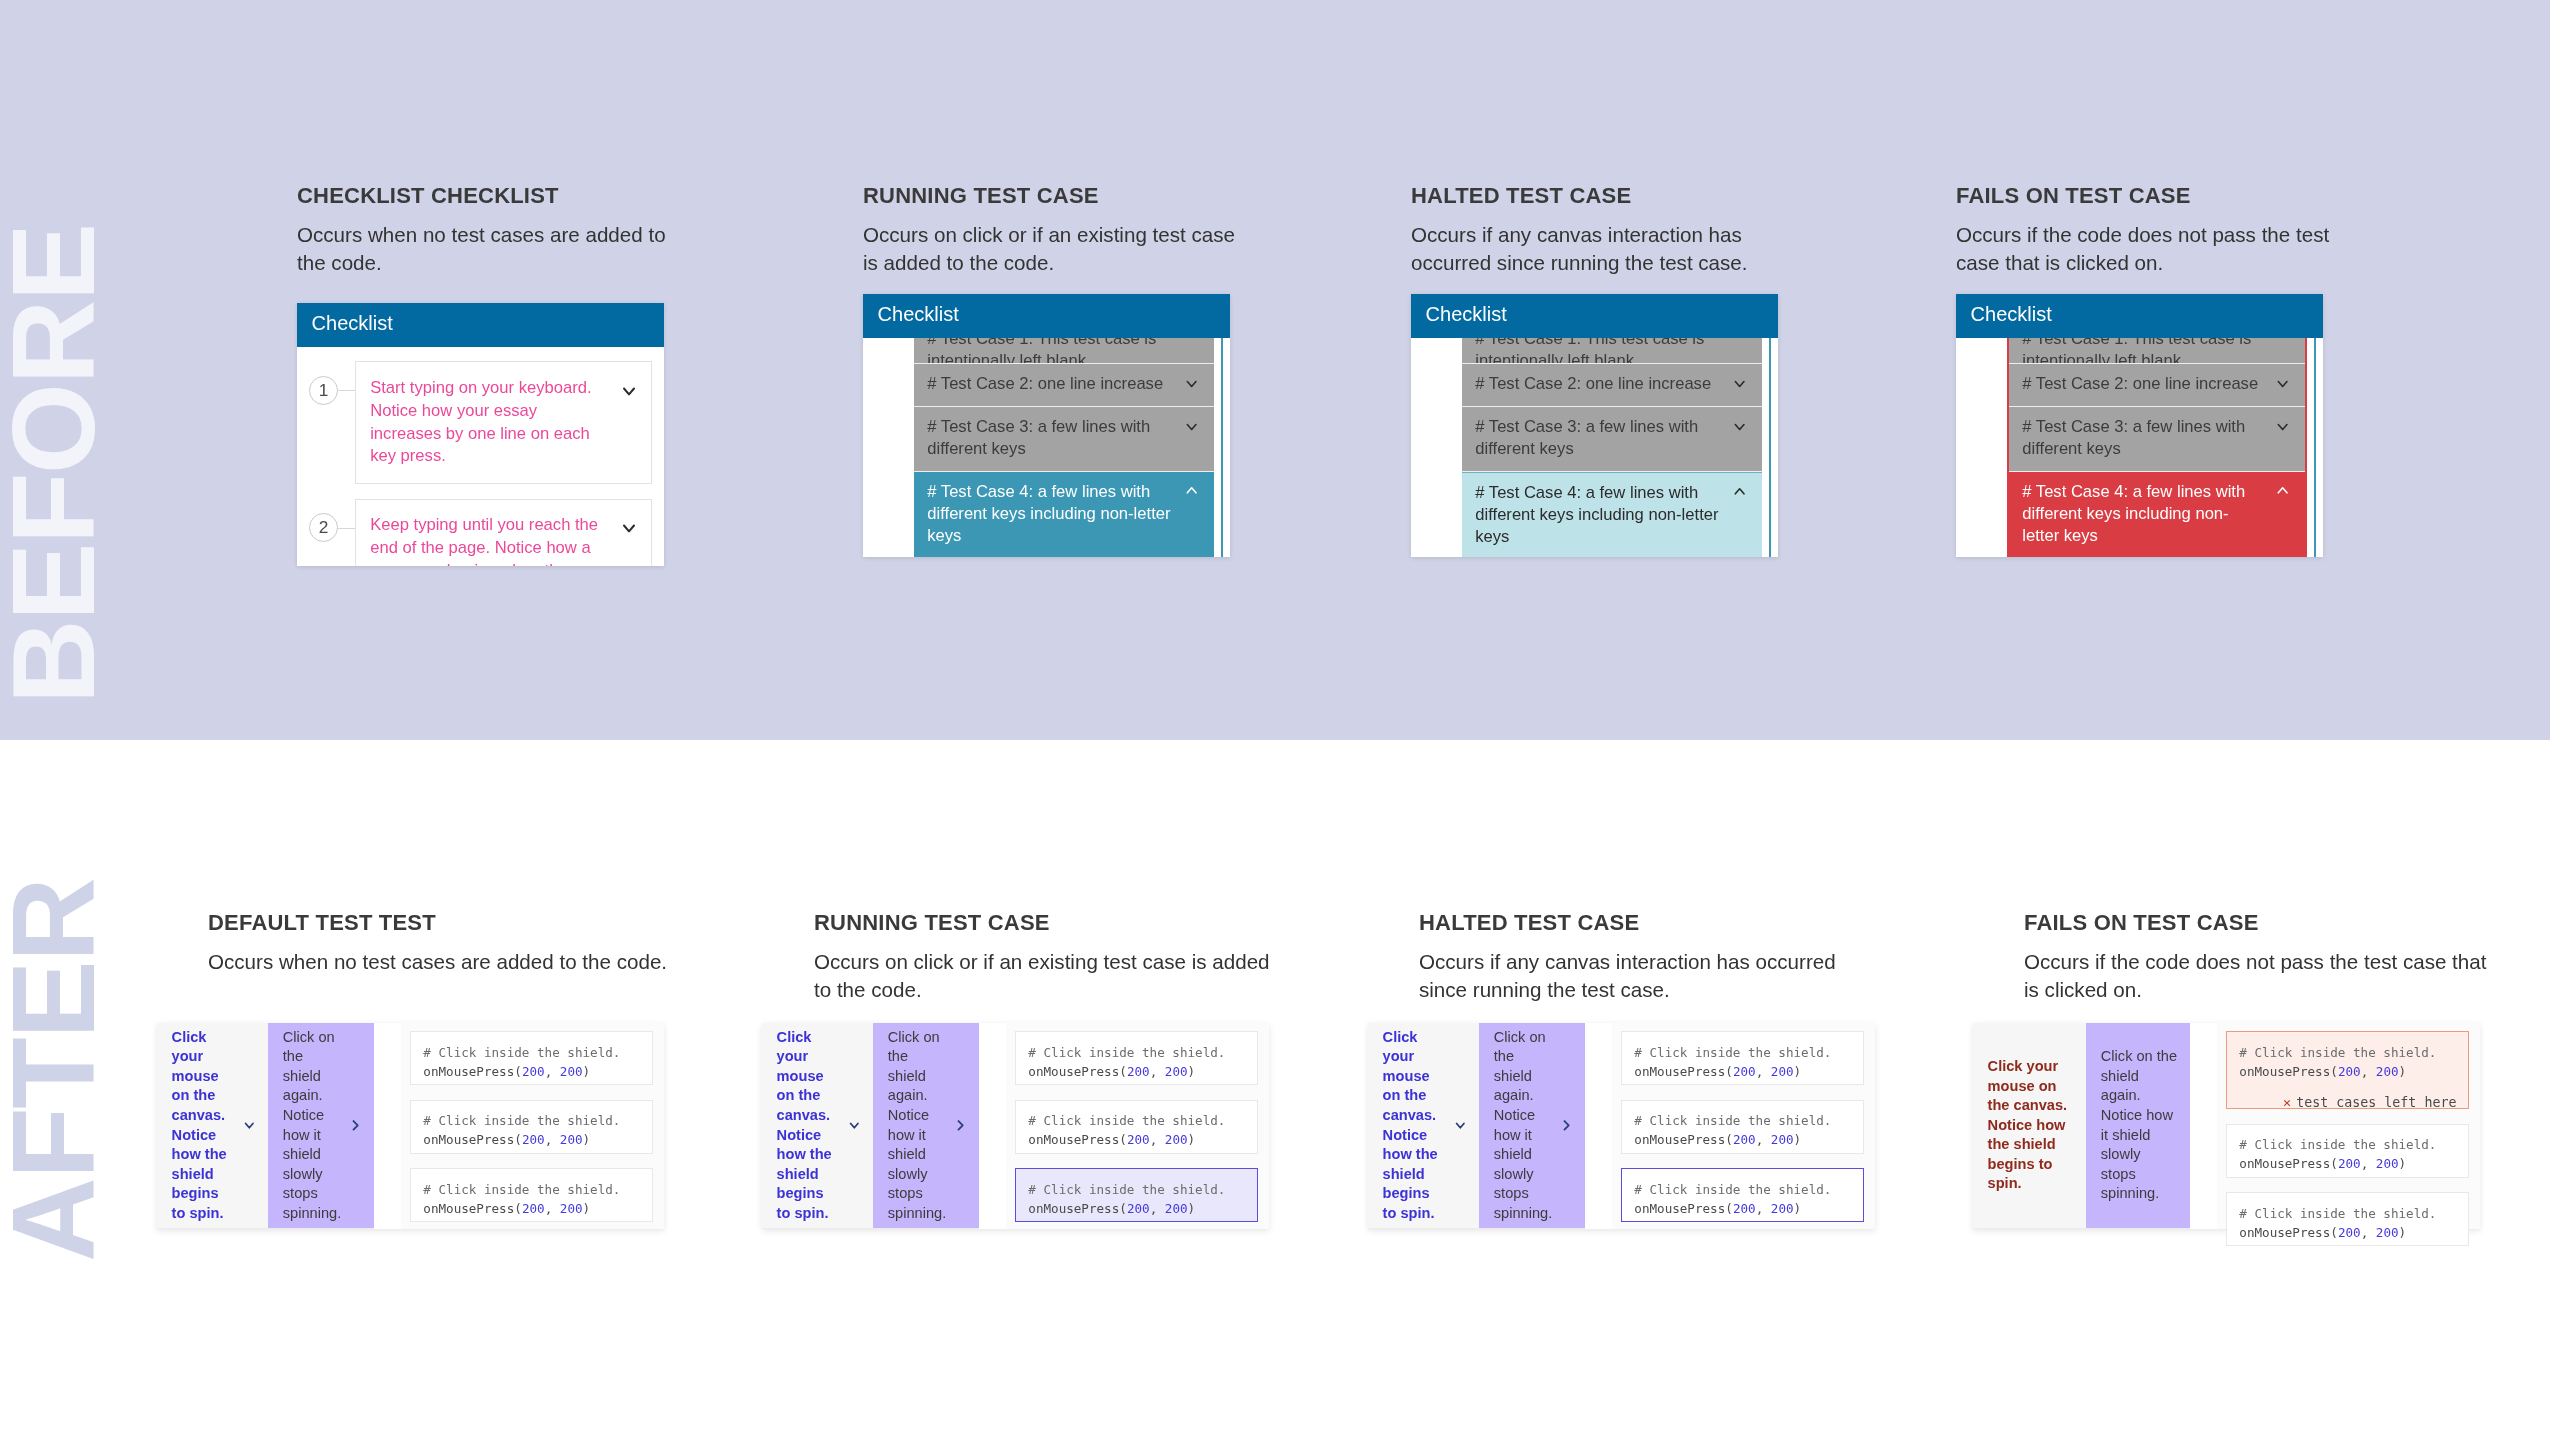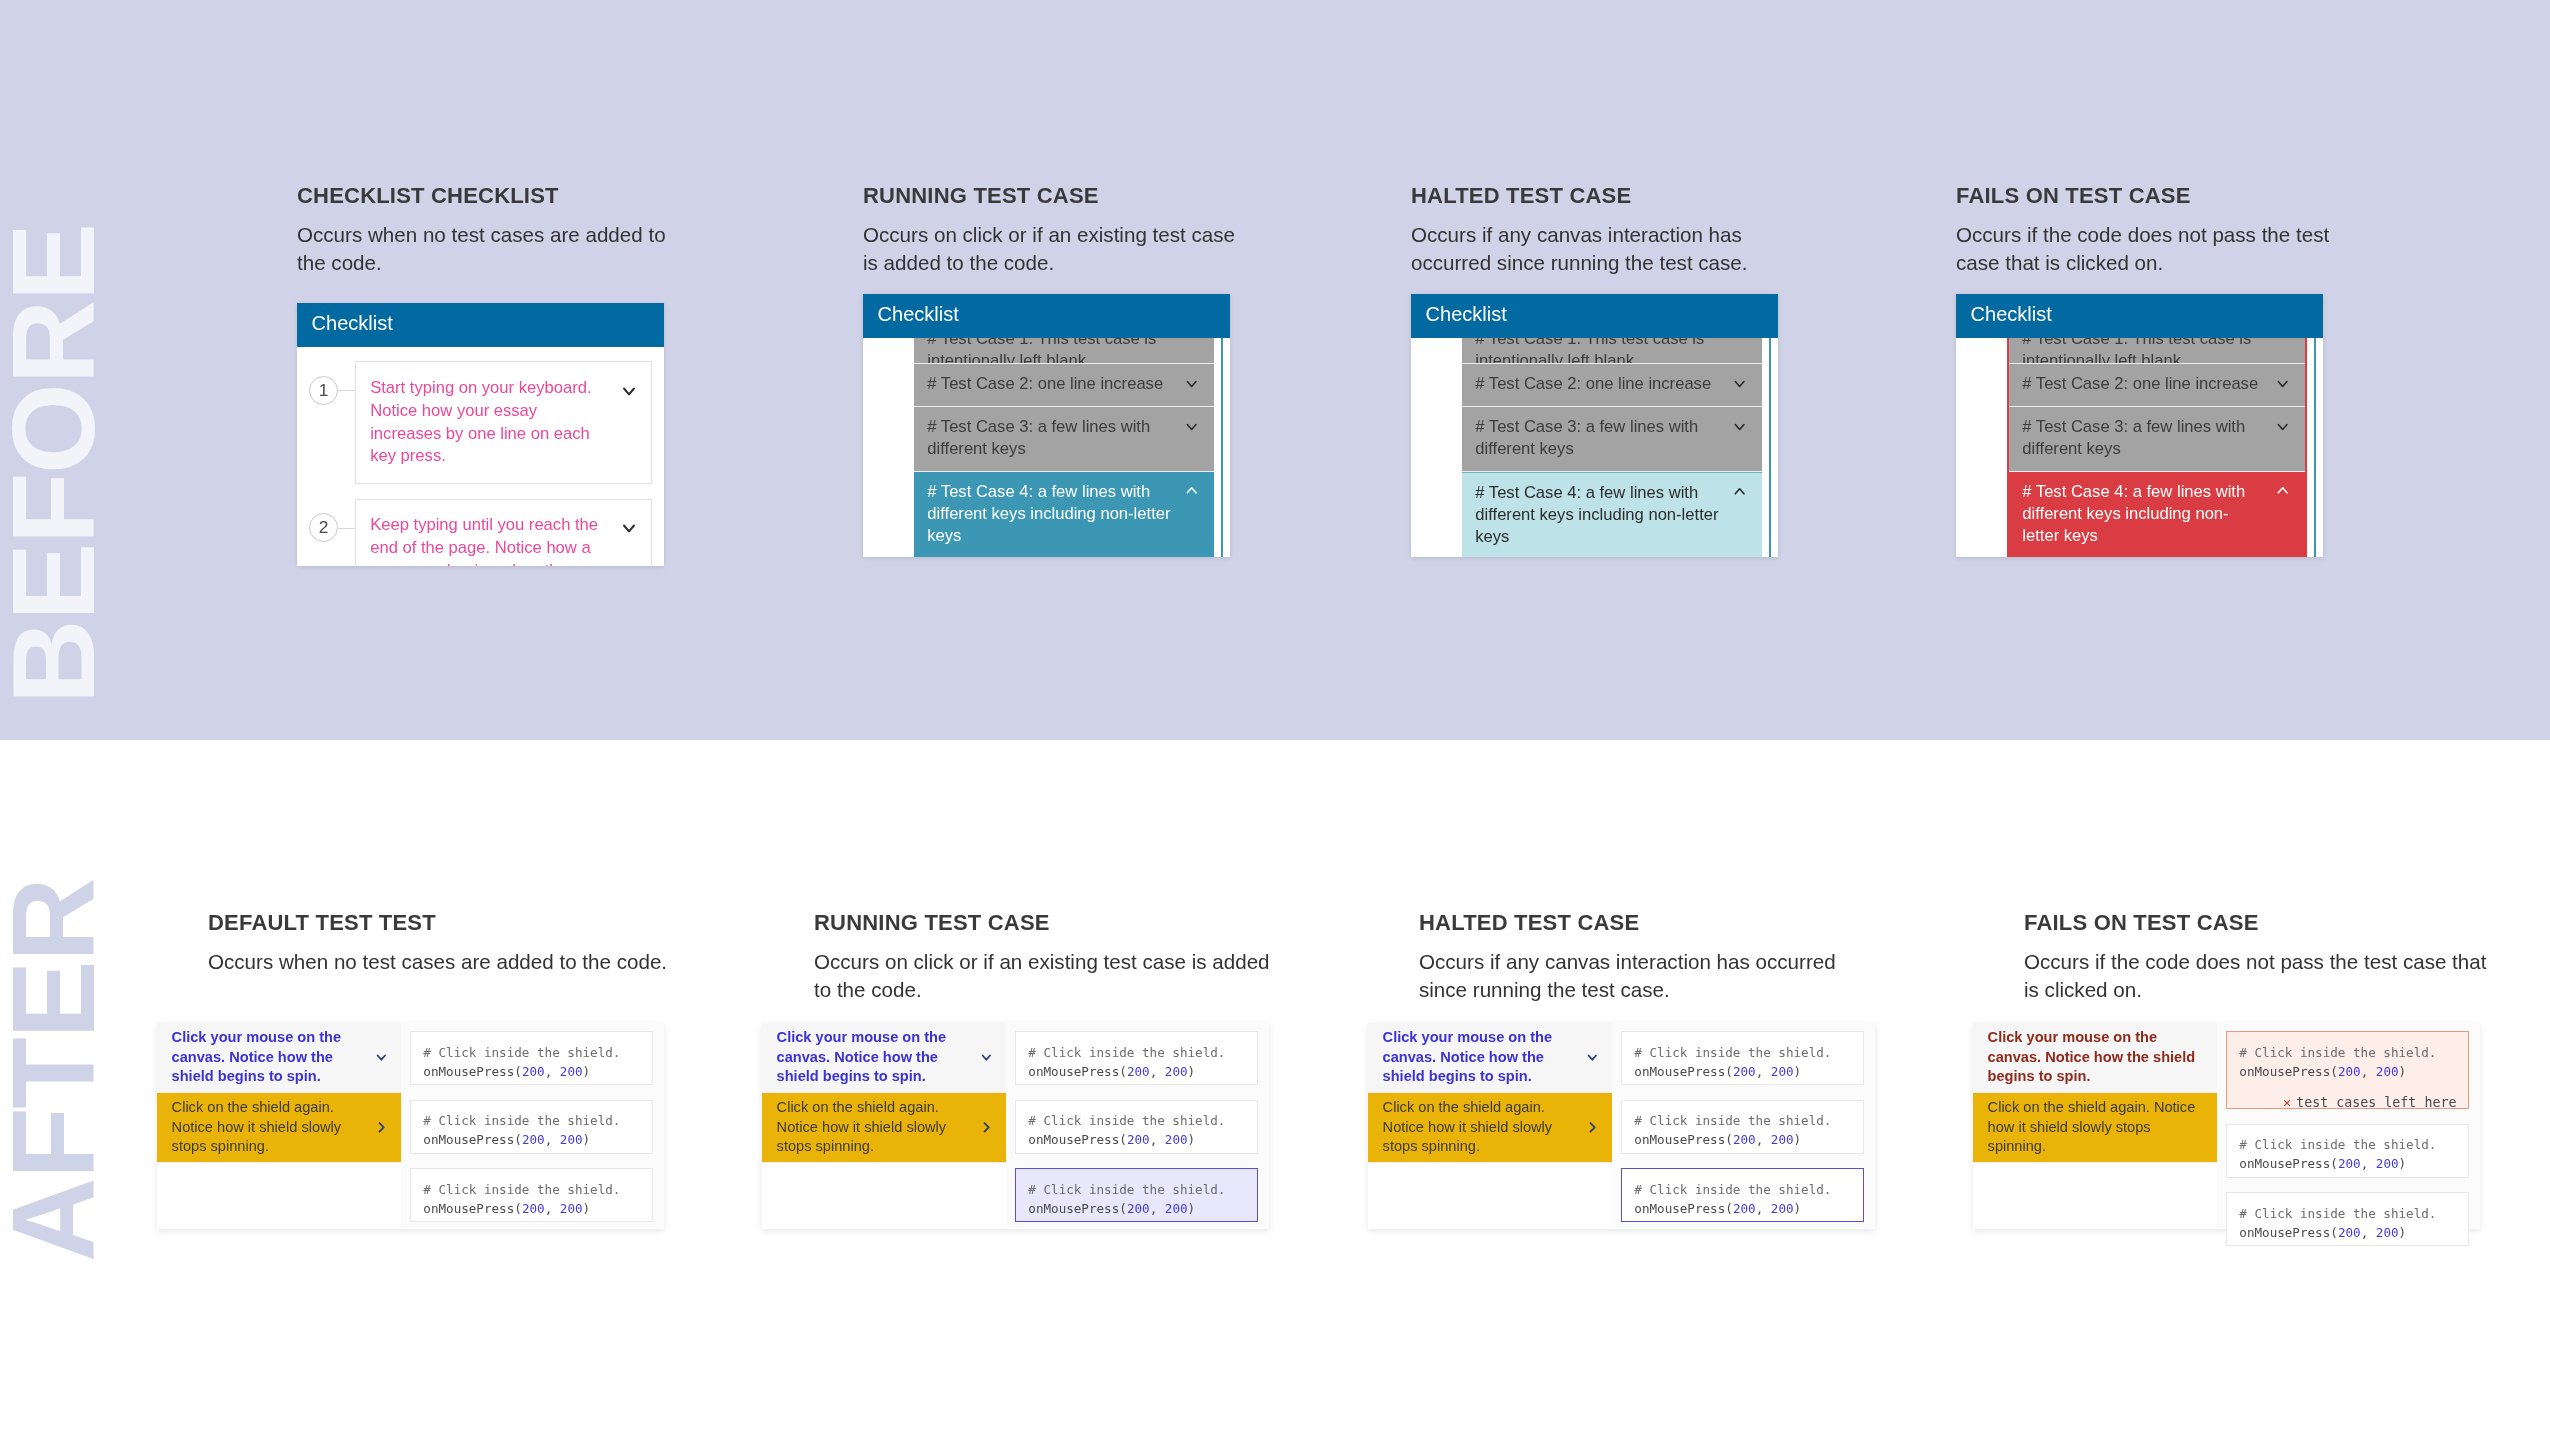--- a/index.html
+++ b/index.html
@@ -179,42 +179,42 @@
     background: #fbfbfb;
     box-shadow: 0 2px 6.6px rgba(0,0,0,0.10);
     display: flex;
     width: 507px;
     height: 206px;
   }
   .ac-left {
     width: 244px;
     flex: 0 0 auto;
     display: flex;
-    flex-direction: column;
+    flex-direction: row;
   }
   .ac-right {
     flex: 1 1 auto;
     padding: 8px 10.6px 8px 9.3px;
     background: #fbfbfb;
     display: flex;
     flex-direction: column;
     gap: 14.6px;
   }
   .ac-step {
     display: flex;
     align-items: center;
     justify-content: space-between;
     gap: 6.6px;
     padding: 12px 12px 12px 14.6px;
     font-size: 14.6px;
     line-height: 1.34;
     min-height: 66px;
   }
   .ac-step.s1 { background: #f6f6f6; border-bottom: 1.3px solid #ececec; }
-  .ac-step.s2 { background: #eab308; border-bottom: 1.3px solid #ececec; min-height: 69px; }
+  .ac-step.s2 { background: #c4b5fd; border-bottom: 1.3px solid #ececec; min-height: 69px; }
   .ac-step.s3 { background: #ffffff; flex: 1 1 auto; }
   .ac-step-text { flex: 1 1 auto; }
   .ac-step.s1 .ac-step-text { color: #3c32d5; font-weight: 700; }
   .ac-step.s2 .ac-step-text { color: #3c3c3c; }
   .ac-card-fail .ac-step.s1 .ac-step-text { color: #8f2a1c; font-weight: 700; }
 
   .ac-chev { flex: 0 0 auto; width: 14.6px; height: 14.6px; }
   .ac-chev svg { display: block; }
 
   .code-block {

